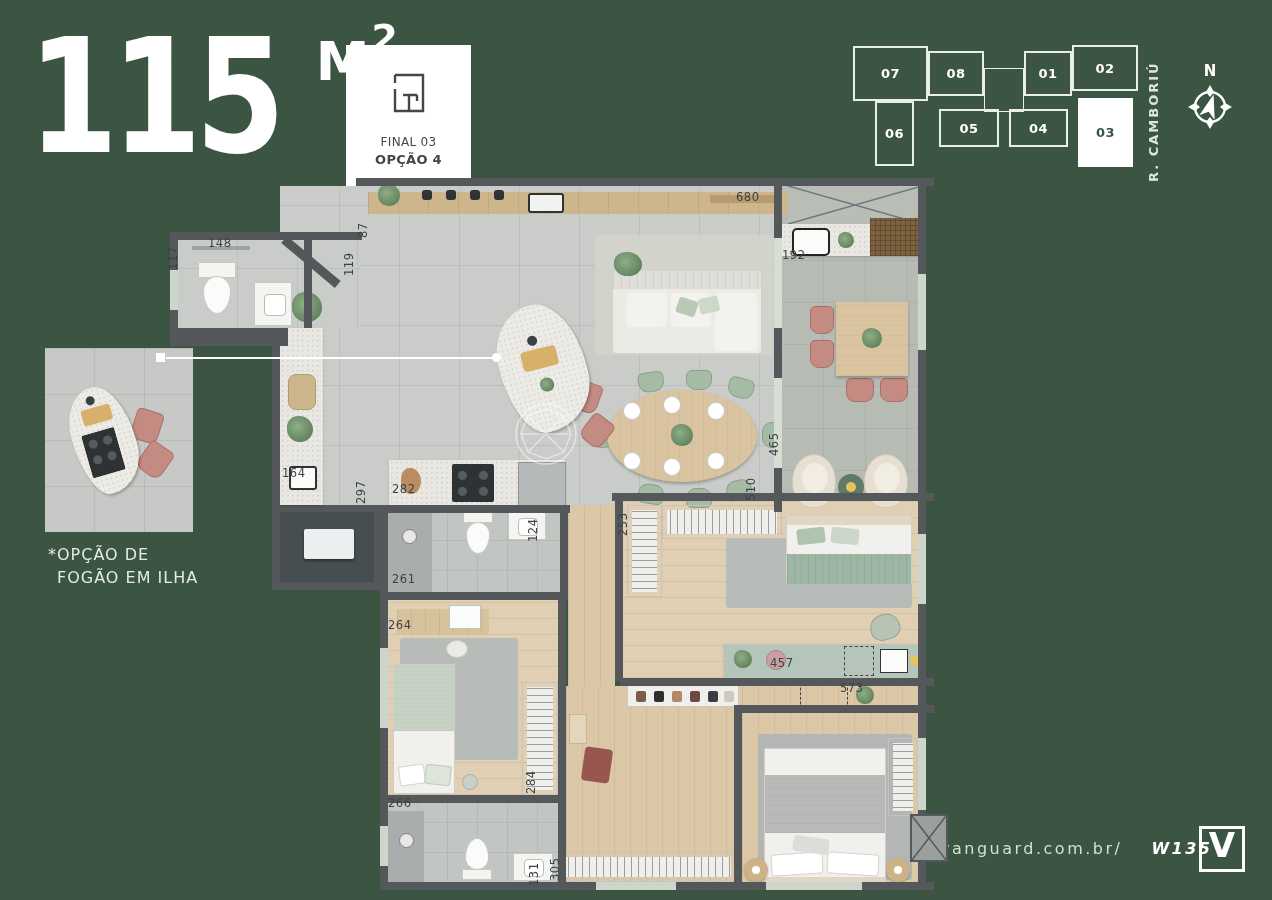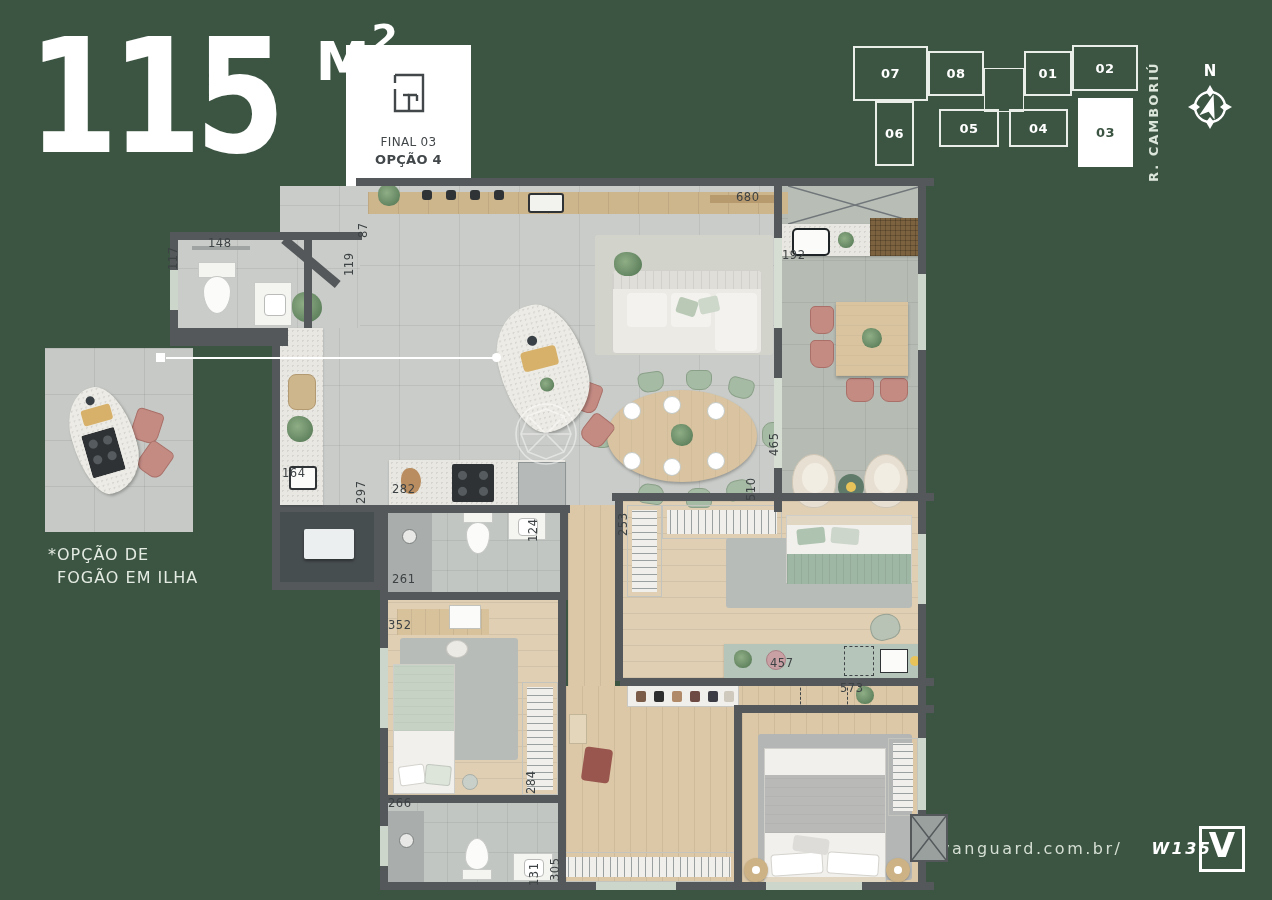--- a/index.html
+++ b/index.html
@@ -376,21 +376,21 @@
         <span class="dim" style="left: 38px; top: 58px;">148</span>
         <span class="dim rot" style="left: 200px; top: 46px;">87</span>
         <span class="dim rot" style="left: 186px; top: 84px;">119</span>
         <span class="dim" style="left: 566px; top: 12px;">680</span>
         <span class="dim" style="left: 612px; top: 70px;">192</span>
         <span class="dim" style="left: 112px; top: 288px;">164</span>
         <span class="dim rot" style="left: 198px; top: 312px;">297</span>
         <span class="dim" style="left: 222px; top: 304px;">282</span>
         <span class="dim rot" style="left: 370px; top: 350px;">124</span>
         <span class="dim" style="left: 222px; top: 394px;">261</span>
-        <span class="dim" style="left: 218px; top: 440px;">352</span>
+        <span class="dim" style="left: 218px; top: 440px;">264</span>
         <span class="dim rot" style="left: 368px; top: 602px;">284</span>
         <span class="dim" style="left: 218px; top: 618px;">266</span>
         <span class="dim rot" style="left: 371px; top: 694px;">131</span>
         <span class="dim rot" style="left: 392px; top: 689px;">305</span>
         <span class="dim rot" style="left: 460px; top: 344px;">253</span>
         <span class="dim" style="left: 600px; top: 478px;">457</span>
         <span class="dim" style="left: 670px; top: 503px;">573</span>
         <span class="dim rot" style="left: 611px; top: 264px;">465</span>
         <span class="dim rot" style="left: 588px; top: 309px;">510</span>
       </div>

